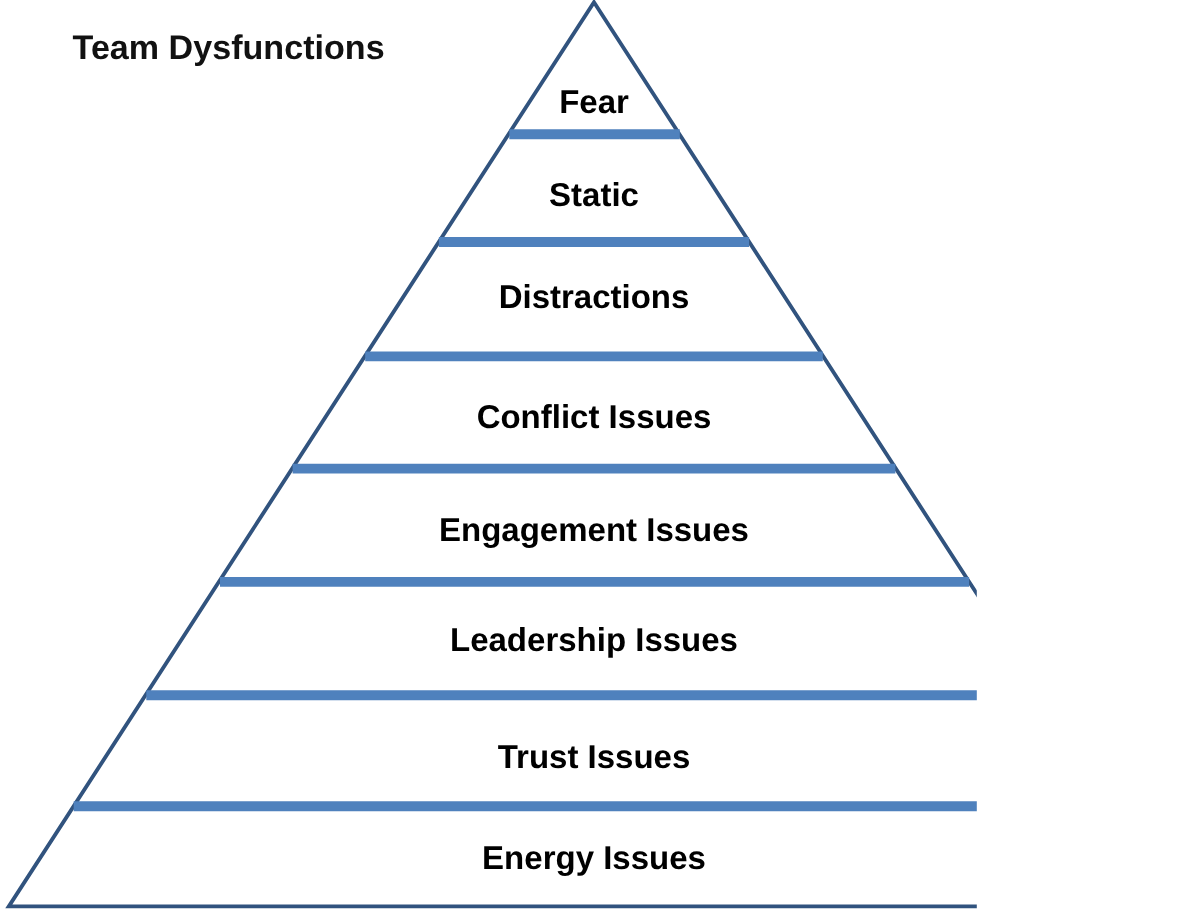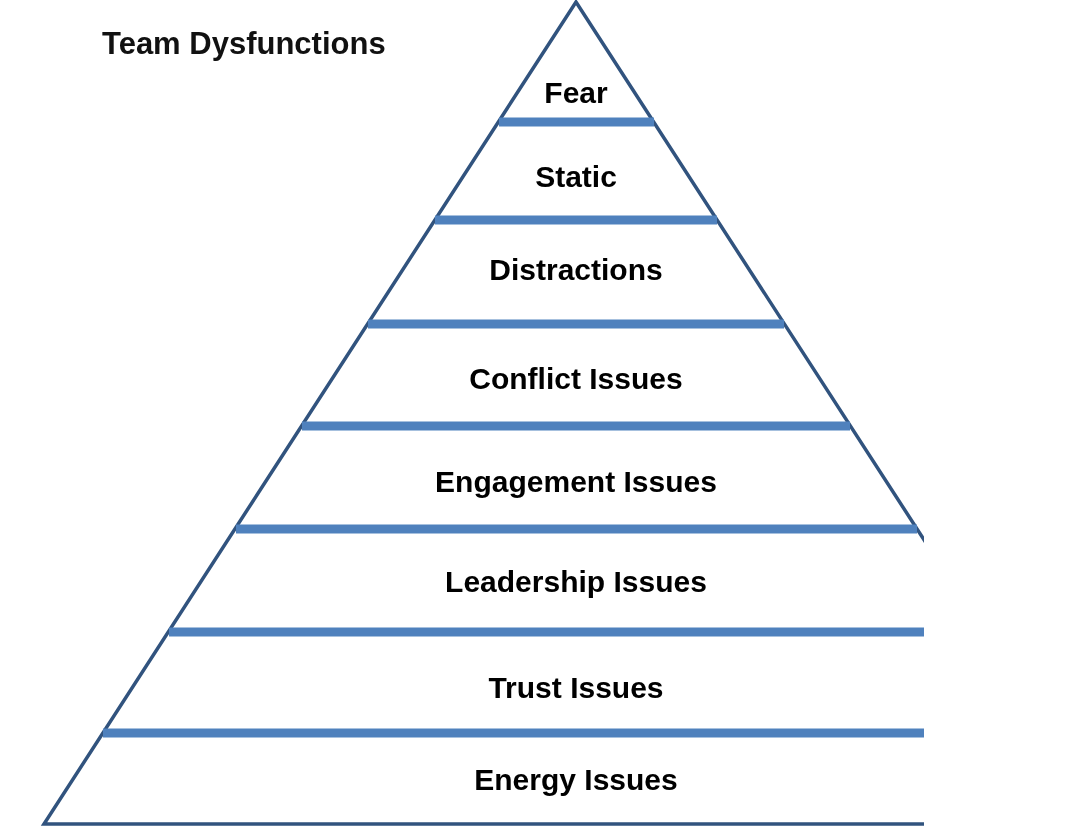--- a/index.html
+++ b/index.html
@@ -7,21 +7,20 @@
     padding: 0;
     background: #ffffff;
   }
   .stage {
     position: relative;
     width: 888px;
     height: 832px;
     background: #ffffff;
     overflow: hidden;
     font-family: "Liberation Sans", sans-serif;
-    margin-left: 36px;
   }
   .title {
     position: absolute;
     left: 66px;
     top: 26px;
     margin: 0;
     font-size: 31px;
     font-weight: 700;
     color: #111111;
     letter-spacing: 0px;

